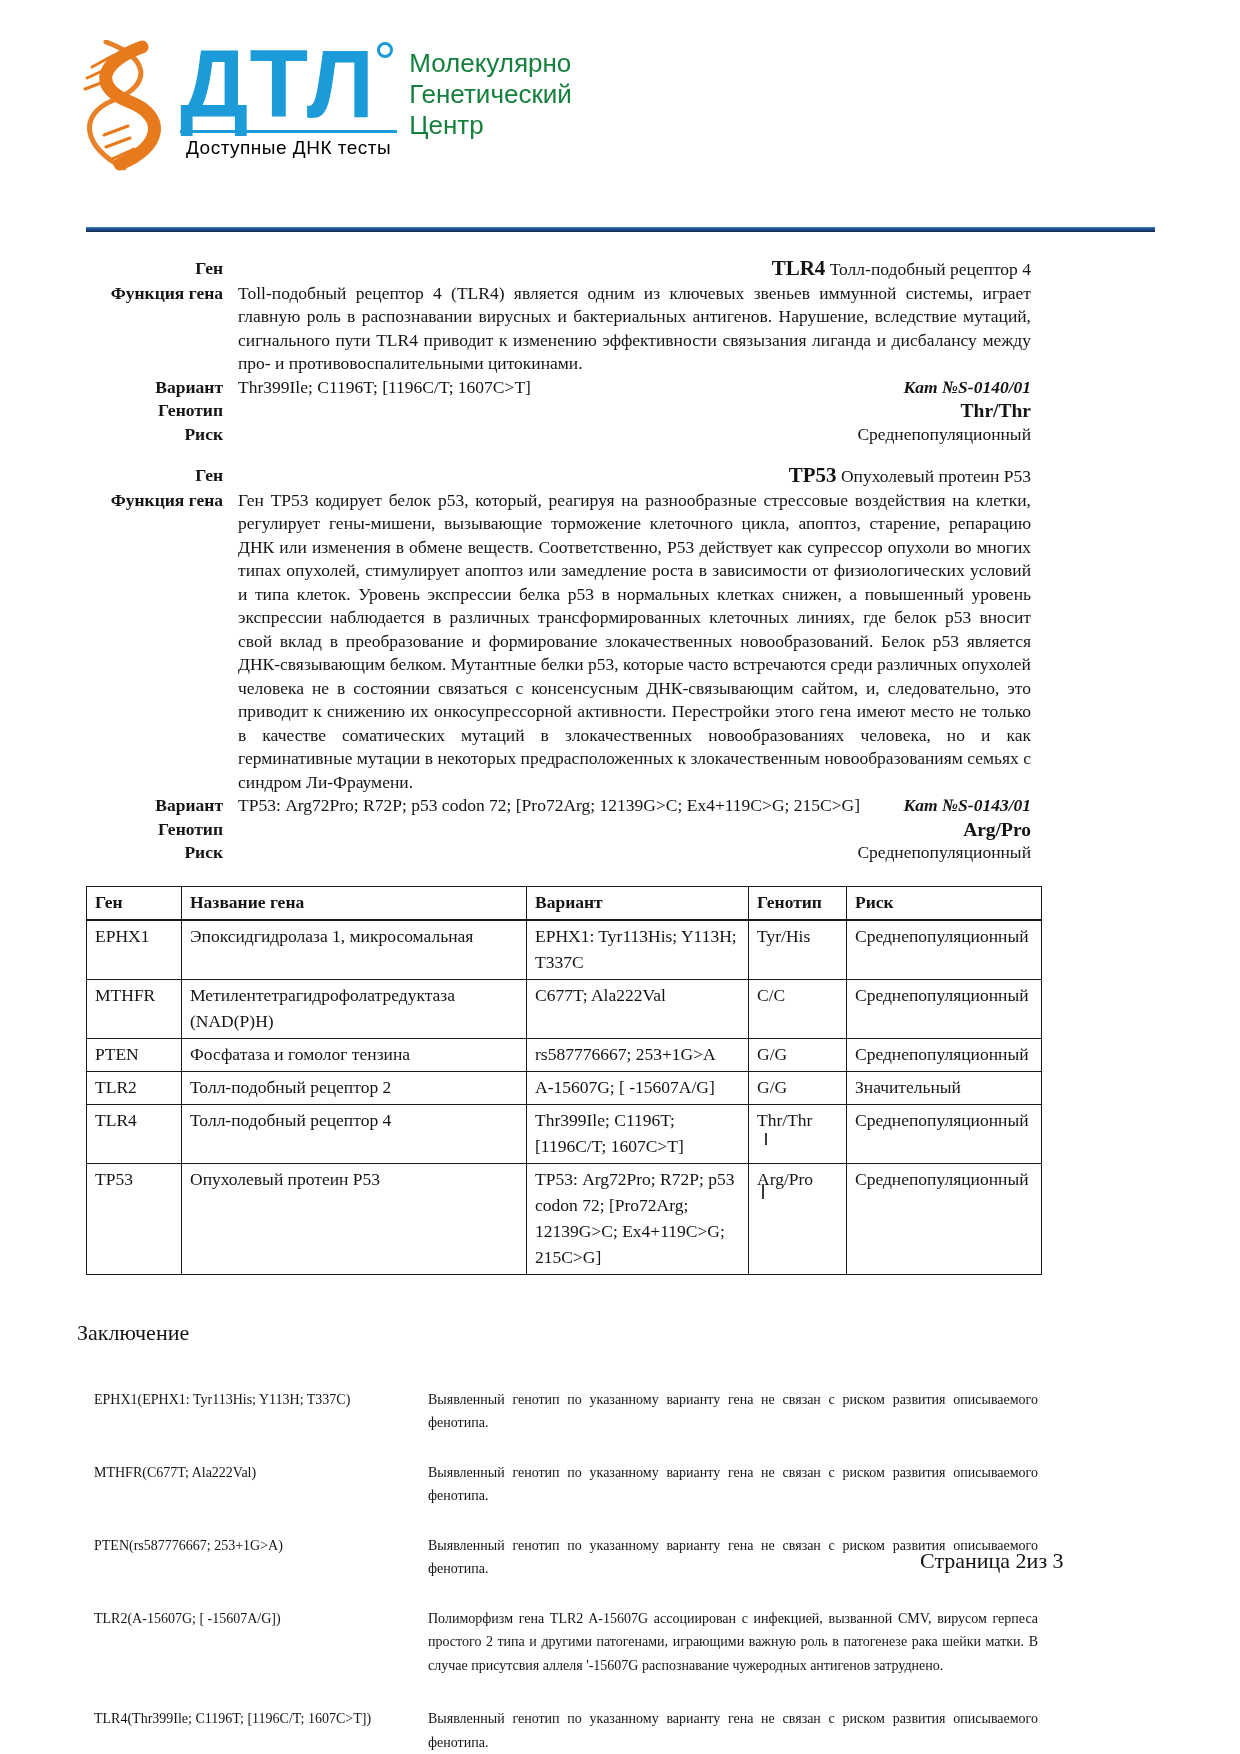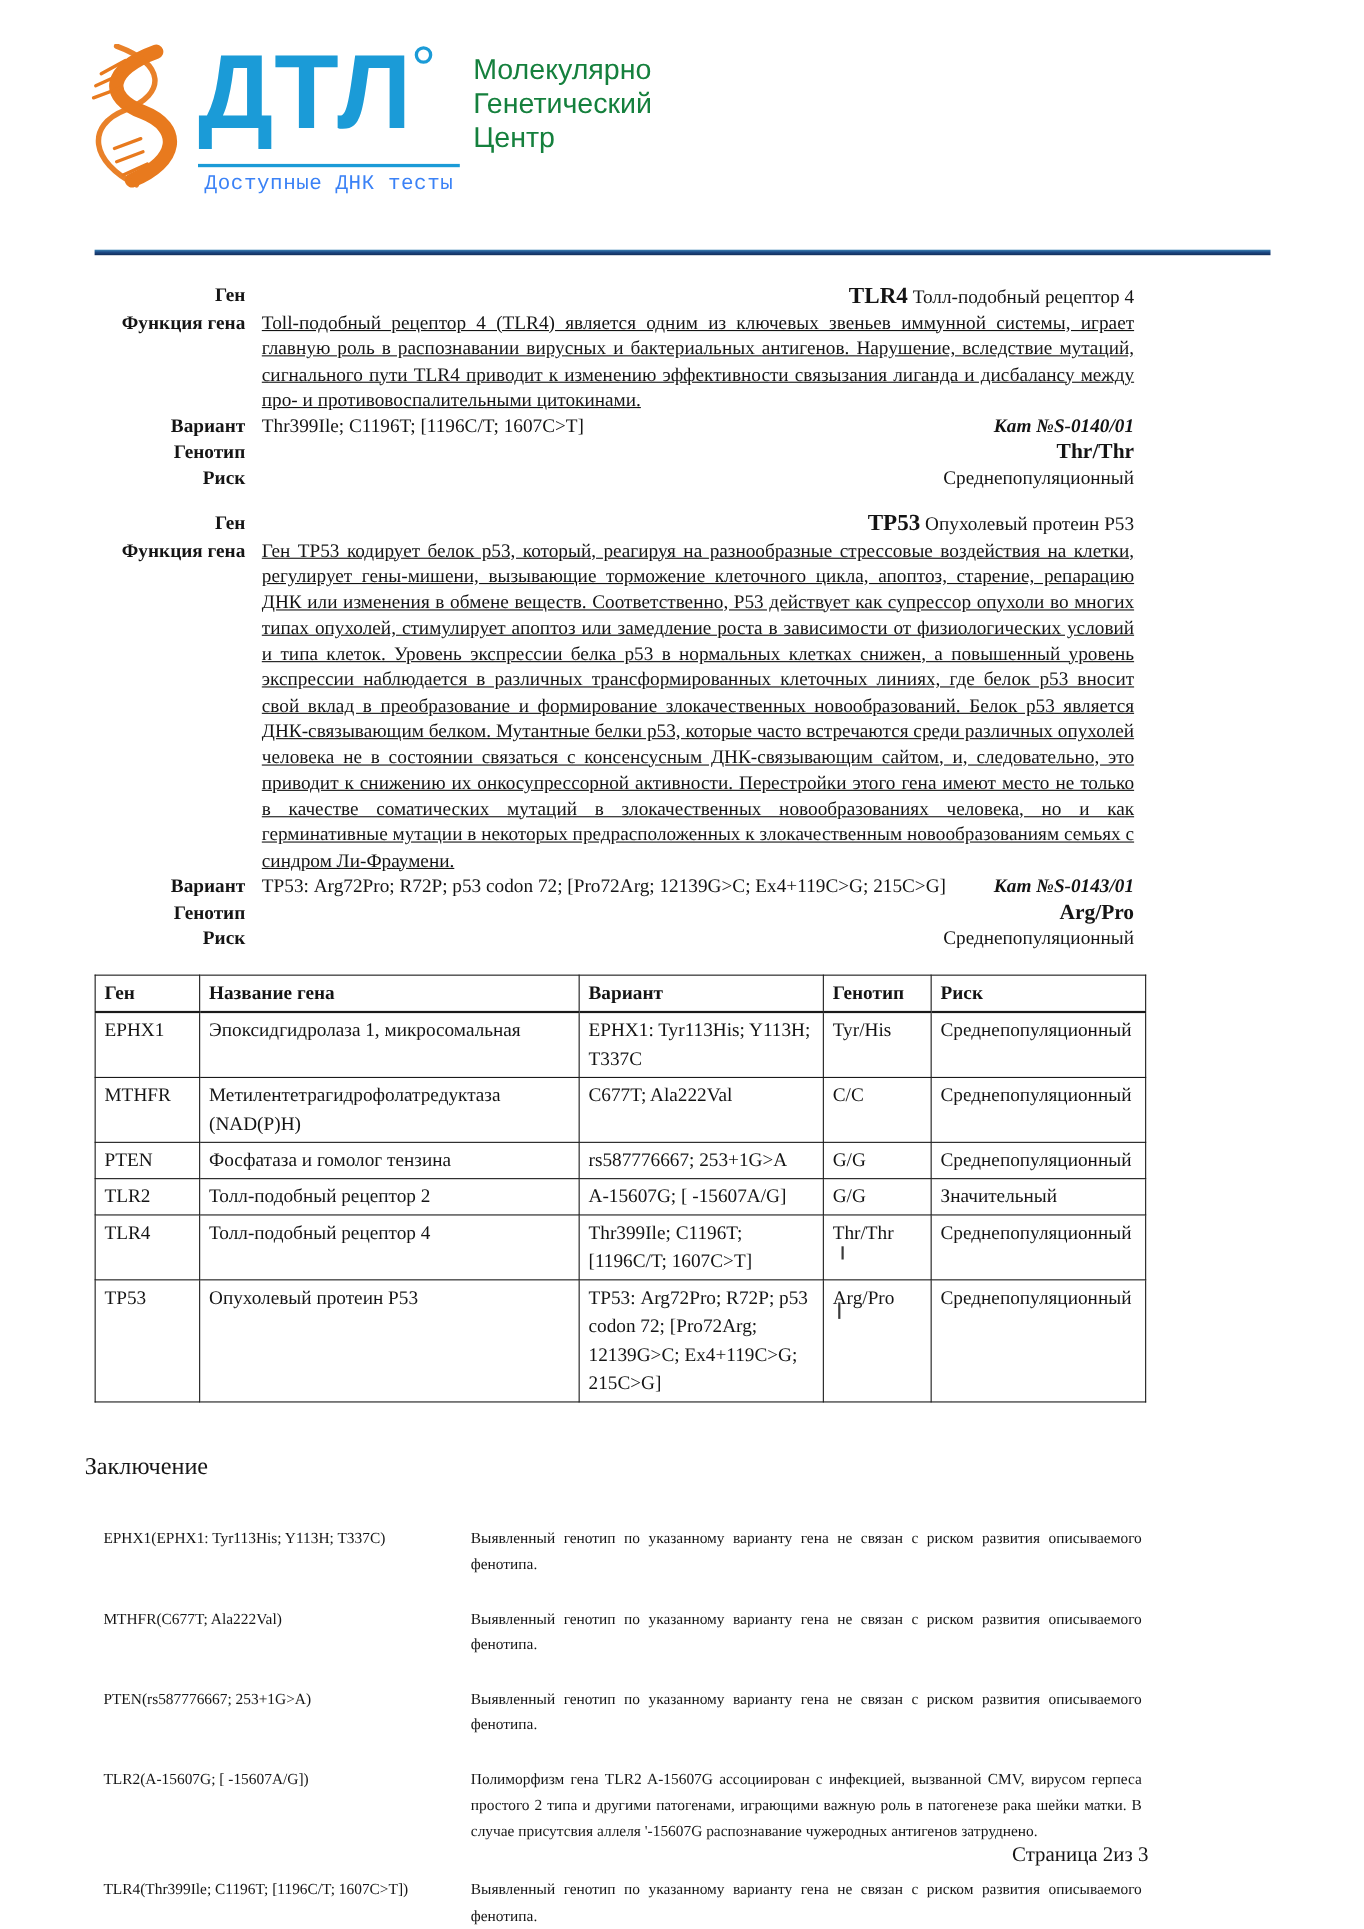--- a/index.html
+++ b/index.html
@@ -12,43 +12,43 @@
   .logo{position:absolute;top:40px;left:70px;display:flex;align-items:flex-start;}
   .helix{width:100px;height:132px;flex:0 0 auto;}
   .brand{margin-left:10px;}
   .brand-top{display:flex;align-items:flex-start;}
   .acronym{
     font-family:"Liberation Sans",sans-serif;font-weight:bold;
     font-size:96px;line-height:88px;color:#1b9bd7;letter-spacing:1px;
   }
   .reg{width:10px;height:10px;border:3px solid #1b9bd7;border-radius:50%;margin-top:2px;margin-left:2px;}
   .tagline{
-    display:inline-block;border-top:3px solid #1b9bd7;margin-top:21px;padding:4px 6px 0 6px;
-    font-family:Liberation Mono, monospace;font-size:19px;color:#3b82f6;letter-spacing:0.5px;
+    display:inline-block;border-top:3px solid #1b9bd7;margin-top:2px;padding:4px 6px 0 6px;
+    font-family:Liberation Sans, sans-serif;font-size:19px;color:#000000;letter-spacing:0.5px;
   }
   .org{
     margin-left:12px;margin-top:8px;
     font-family:"Liberation Sans",sans-serif;font-size:26px;line-height:31px;color:#15803d;
   }
 
   
   .rule{
     position:absolute;top:227px;left:86px;width:1069px;height:5px;
     background:linear-gradient(180deg,#3d85b5 0%,#1d4a86 45%,#122c57 100%);
   }
 
   
   .content{position:absolute;top:243px;left:86px;width:955px;}
   .section{margin-top:14px;}
   .section + .section{margin-top:18px;}
   .srow{display:grid;grid-template-columns:137px 793px;column-gap:15px;}
   .slabel{font-weight:bold;text-align:right;font-size:17.5px;line-height:23.5px;}
   .svalue{font-size:17.5px;line-height:23.5px;text-align:right;}
   .gene-big{font-weight:bold;font-size:21px;}
-  .para{text-align:justify;text-decoration:underline;}
+  .para{text-align:justify;}
   .variant-line{display:flex;justify-content:space-between;}
   .cat{font-weight:bold;white-space:nowrap;margin-left:24px;font-style:italic;}
   .genotype{font-weight:bold;font-size:19.5px;}
 
   
   table.results{
     margin-top:21px;border-collapse:collapse;table-layout:fixed;width:955px;
   }
   table.results th,table.results td{
     border:1.6px solid #1a1a1a;padding:2px 8px 4px 8px;vertical-align:top;
@@ -59,21 +59,21 @@
 
   
   .concl-head{font-weight:normal;font-size:22px;margin-top:45px;margin-left:-9px;}
   .citems{margin-left:8px;}
   .citem{display:grid;grid-template-columns:312px 610px;column-gap:22px;margin-top:26px;}
   .citem.first{margin-top:42px;}
   .citem.last{margin-top:30px;}
   .cgene,.ctext{font-size:14px;line-height:23.5px;text-align:justify;font-family:Liberation Serif, serif;}
 
   
-  .pagenum{position:absolute;left:920px;top:1676px;font-size:19px;}
+  .pagenum{position:absolute;left:920px;top:1548px;font-size:22px;}
   .art{position:absolute;width:2px;background:#3a3a3a;}
   .art1{left:765px;top:1133px;height:12px;}
   .art2{left:762px;top:1184px;height:15px;}
 </style>
 </head>
 <body>
 
 <div class="page">
 
   <div class="logo">

